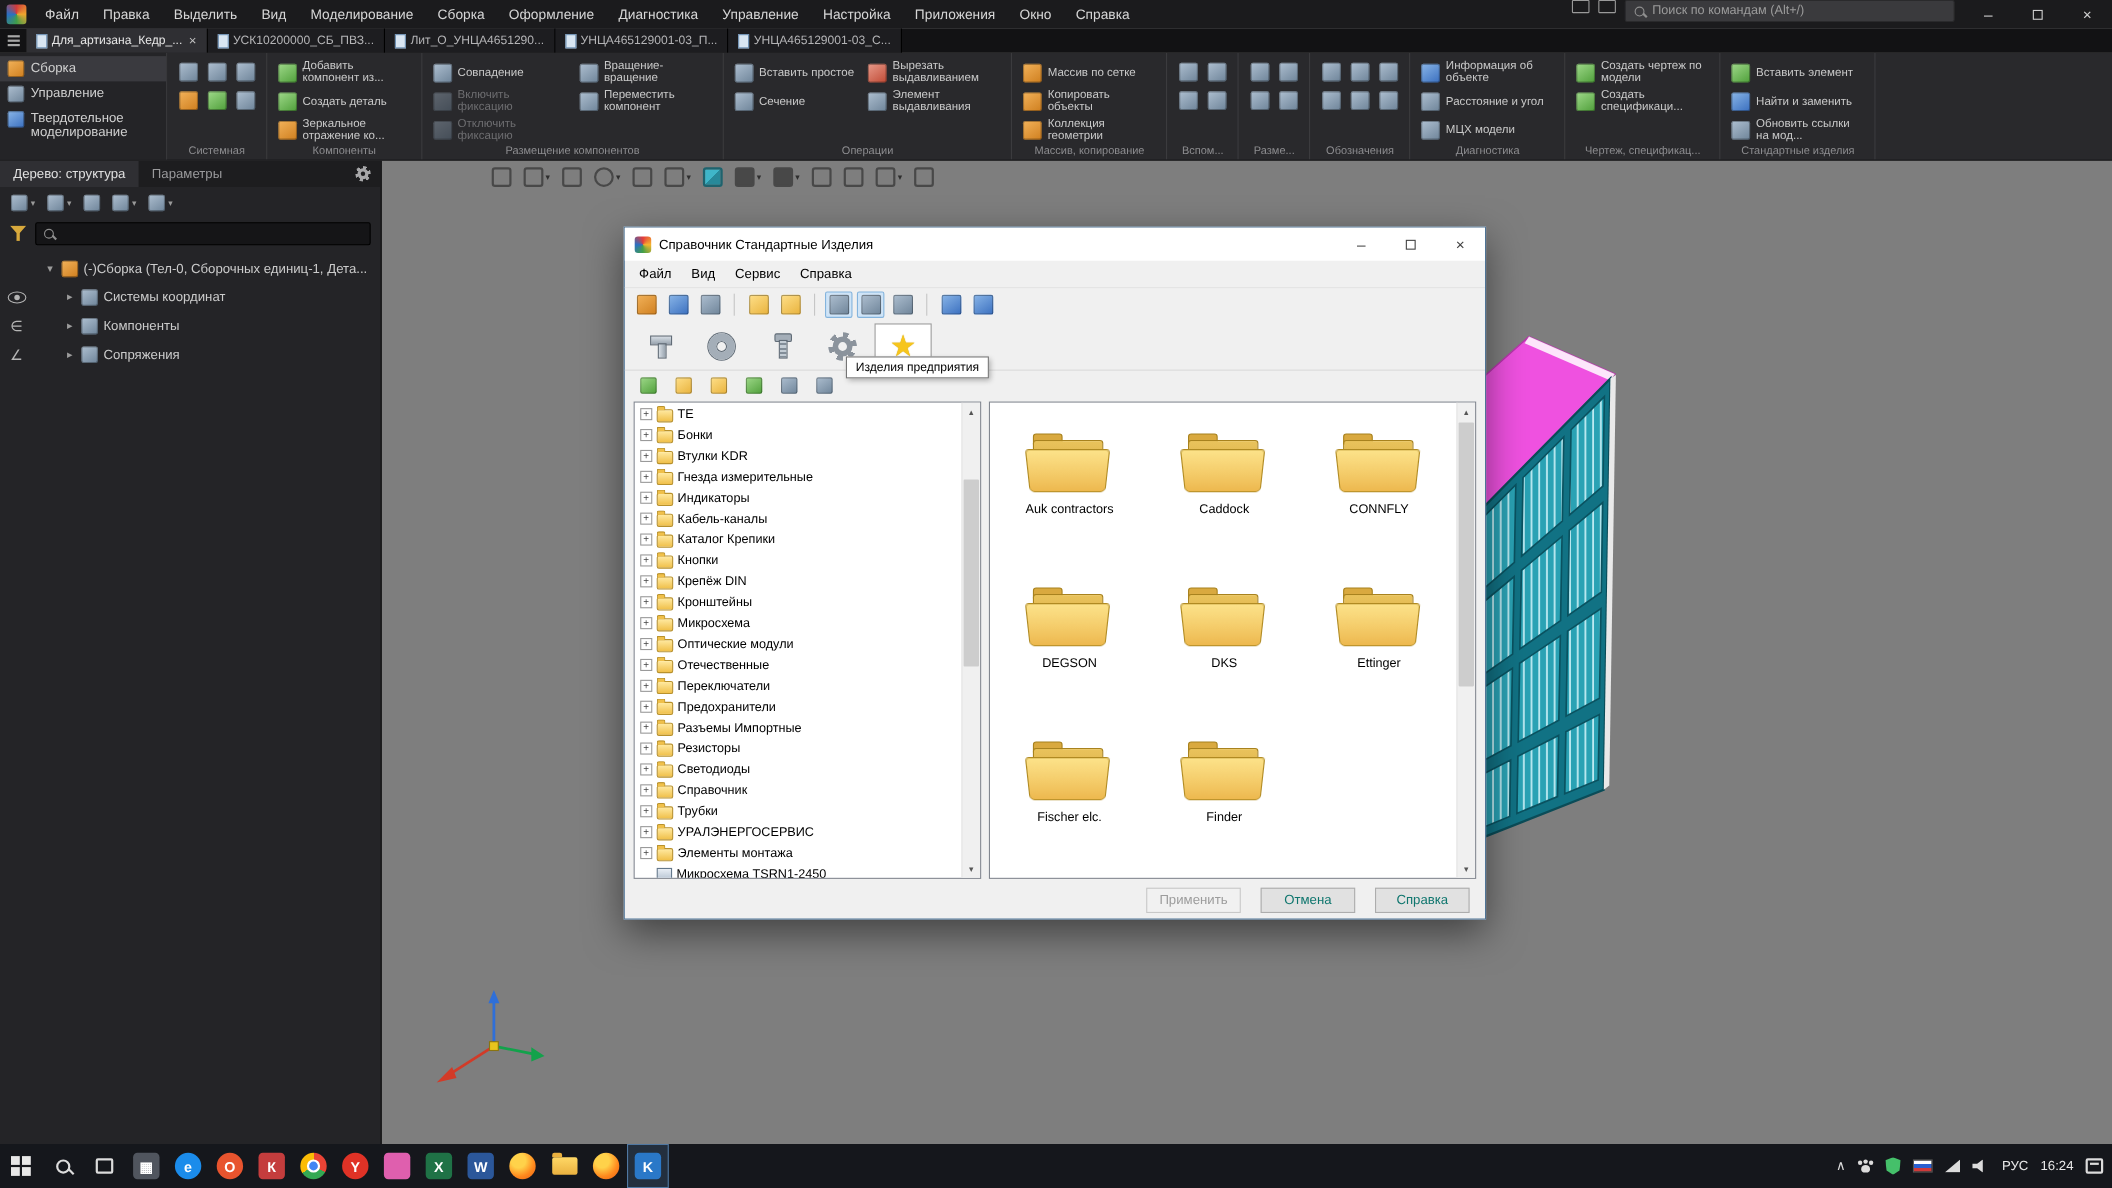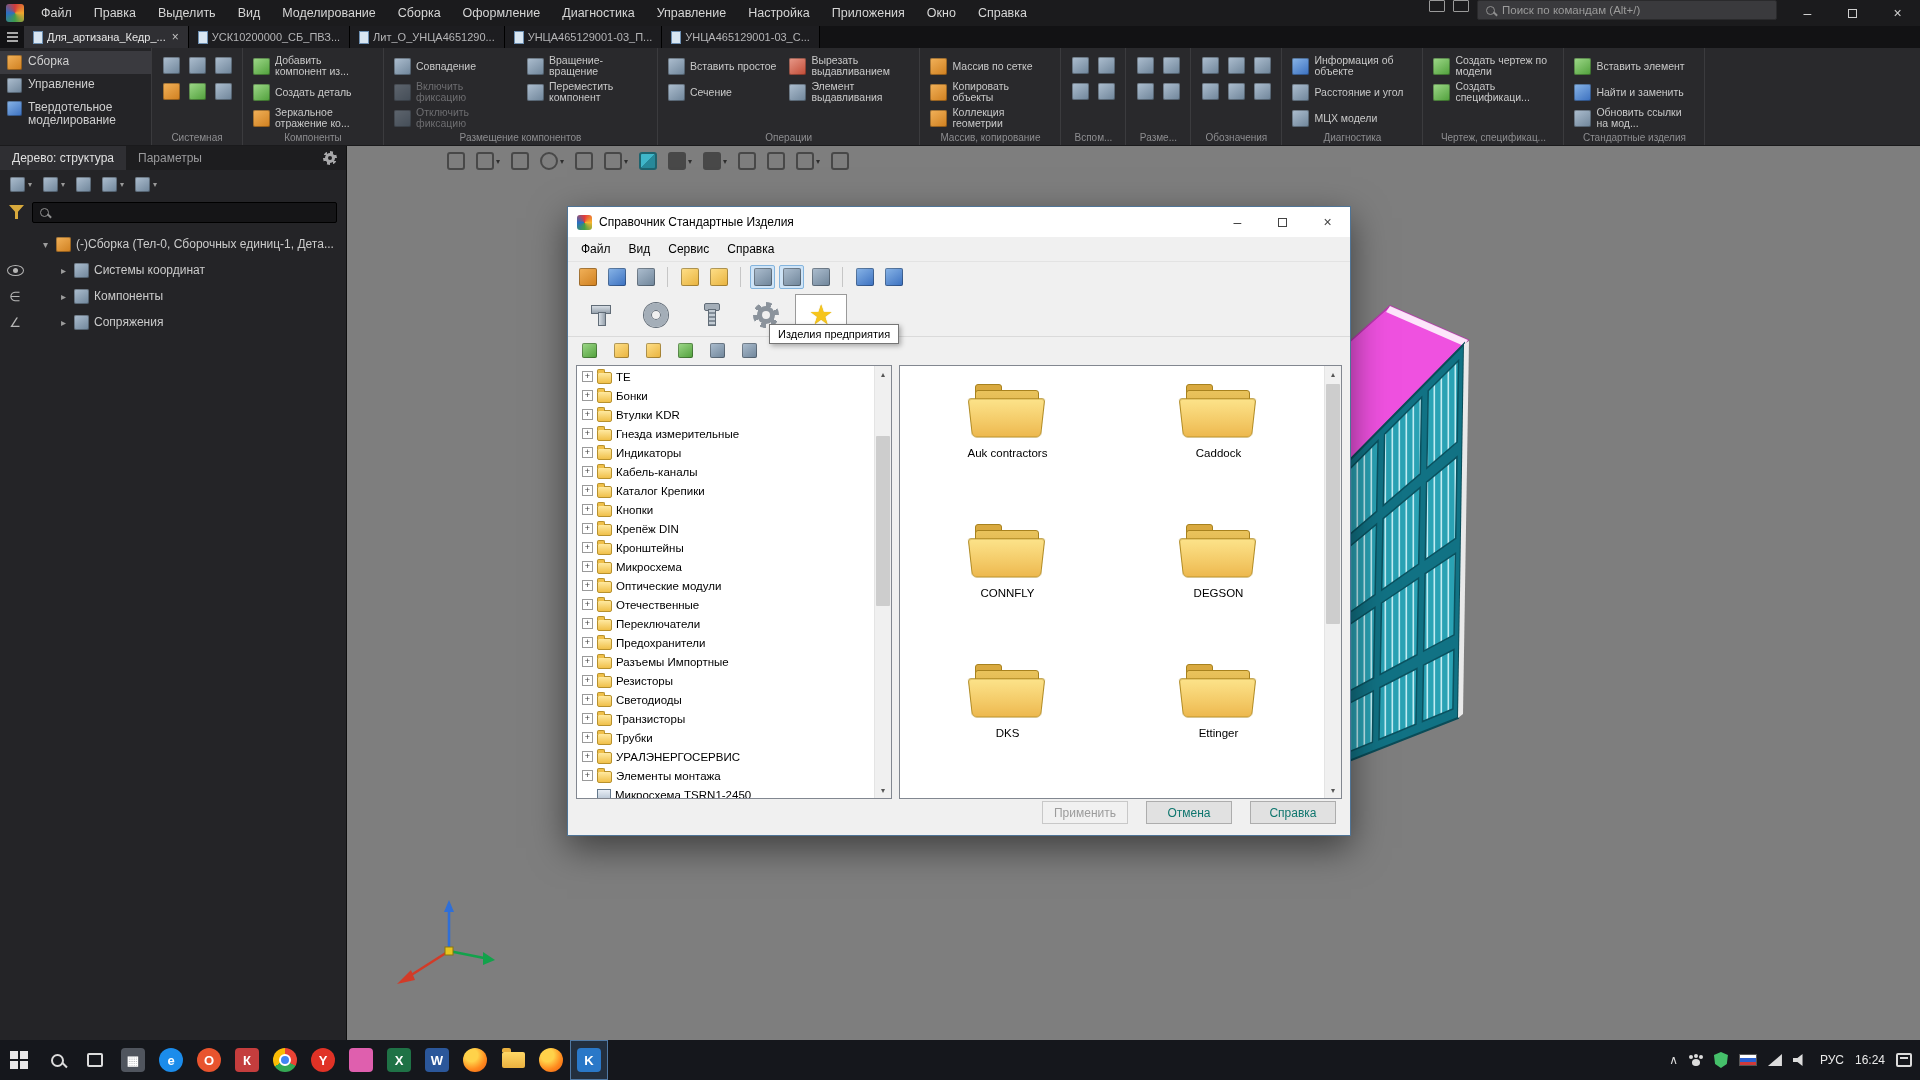--- a/index.html
+++ b/index.html
@@ -136,28 +136,28 @@
 .dt-exp{width:11px;height:11px;border:1px solid #9a9a9a;font-size:9px;line-height:9px;text-align:center;color:#444;background:#fff;flex:none;}
 .dt-spacer{width:11px;flex:none;}
 .dt-label{font-size:11.5px;}
 .sfolder{width:15px;height:12px;background:linear-gradient(#ffe9a0,#f0c04a);border:1px solid #b8912c;border-radius:2px;position:relative;flex:none;margin-top:2px;}
 .sfolder::before{content:"";position:absolute;top:-4px;left:-1px;width:6px;height:3px;background:#f0c04a;border:1px solid #b8912c;border-bottom:none;border-radius:2px 2px 0 0;}
 .chipicon{width:14px;height:11px;background:linear-gradient(#e8eef5,#b9c6d4);border:1px solid #64788c;flex:none;}
 .vscroll{position:absolute;top:0;right:0;bottom:0;width:17px;background:#f0f0f0;border-left:1px solid #e4e4e4;}
 .varrow{height:16px;display:flex;align-items:center;justify-content:center;font-size:8px;color:#555;}
 .varrow.bottom{position:absolute;bottom:0;left:0;right:0;}
 .vthumb{position:absolute;left:1px;right:1px;background:#cdcdcd;border-radius:1px;}
-#dlg-folders{position:absolute;top:0;left:0;right:17px;bottom:0;display:grid;grid-template-columns:repeat(2,1fr);grid-auto-rows:140px;padding:8px 0 0 2px;overflow:hidden;}
+#dlg-folders{position:absolute;top:0;left:0;right:17px;bottom:0;display:grid;grid-template-columns:repeat(3,1fr);grid-auto-rows:140px;padding:18px 0 0 2px;overflow:hidden;}
 .fcell{display:flex;flex-direction:column;align-items:center;padding-top:8px;gap:7px;}
 .folder-icon{position:relative;width:76px;height:58px;}
 .folder-icon .ftab{position:absolute;left:5px;top:2px;width:27px;height:10px;background:#d9a93f;border:1px solid #a8821e;border-radius:3px 3px 0 0;}
 .folder-icon .fback{position:absolute;left:5px;top:8px;width:64px;height:46px;background:linear-gradient(#e9c35c,#d2a138);border:1px solid #a8821e;border-radius:3px;}
 .folder-icon .ffront{position:absolute;left:0;top:17px;width:73px;height:40px;background:linear-gradient(#fce289,#edb84e);border:1px solid #b08a22;border-radius:3px 3px 5px 5px;transform:perspective(70px) rotateX(-12deg);}
 .flabel{font-size:11.5px;height:14px;text-align:center;}
-.dlg-buttons{height:34px;display:flex;justify-content:flex-end;gap:18px;padding-right:14px;flex:none;}
+.dlg-buttons{height:34px;display:flex;align-items:center;justify-content:flex-end;gap:18px;padding-right:14px;flex:none;}
 .dbtn{min-width:86px;height:23px;background:#e1e1e1;border:1px solid #adadad;font-size:12px;font-family:inherit;color:#0f766e;}
 .dbtn.disabled{color:#9c9c9c;background:#f1f1f1;border-color:#c8c8c8;}
 .tooltip{position:absolute;left:201px;top:117px;background:#fff;border:1px solid #767676;padding:3px 8px;font-size:11px;box-shadow:2px 2px 5px rgba(0,0,0,.3);z-index:30;white-space:nowrap;}
 
 
 .taskbar{position:absolute;left:0;right:0;bottom:0;height:40px;background:#15171c;display:flex;align-items:center;z-index:9;color:#e6e6e6;}
 #tb-apps{display:flex;height:100%;}
 .tb-slot{width:38px;height:100%;display:flex;align-items:center;justify-content:center;}
 .tb-slot.active{background:rgba(100,160,220,.18);box-shadow:inset 0 0 0 1px rgba(110,170,230,.6);}
 .winlogo{width:18px;height:18px;display:grid;grid-template-columns:8px 8px;grid-template-rows:8px 8px;gap:2px;}
@@ -859,21 +859,21 @@
               <span class="dt-label">Резисторы</span>
             </div>
             <div class="dt-row">
               <span class="dt-exp">+</span>
               <span class="sfolder"></span>
               <span class="dt-label">Светодиоды</span>
             </div>
             <div class="dt-row">
               <span class="dt-exp">+</span>
               <span class="sfolder"></span>
-              <span class="dt-label">Транзисторы</span>
+              <span class="dt-label">Справочник</span>
             </div>
             <div class="dt-row">
               <span class="dt-exp">+</span>
               <span class="sfolder"></span>
               <span class="dt-label">Трубки</span>
             </div>
             <div class="dt-row">
               <span class="dt-exp">+</span>
               <span class="sfolder"></span>
               <span class="dt-label">УРАЛЭНЕРГОСЕРВИС</span>

